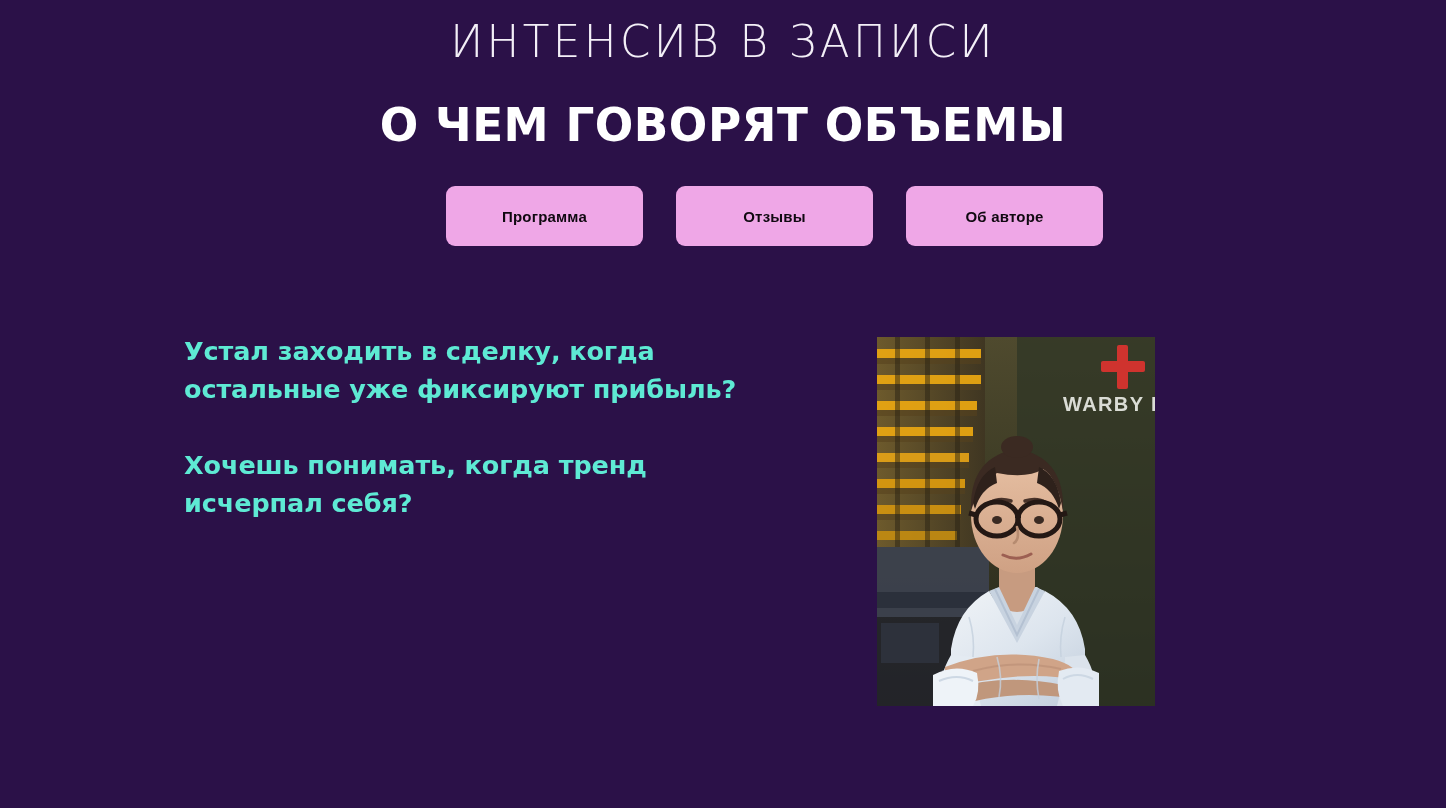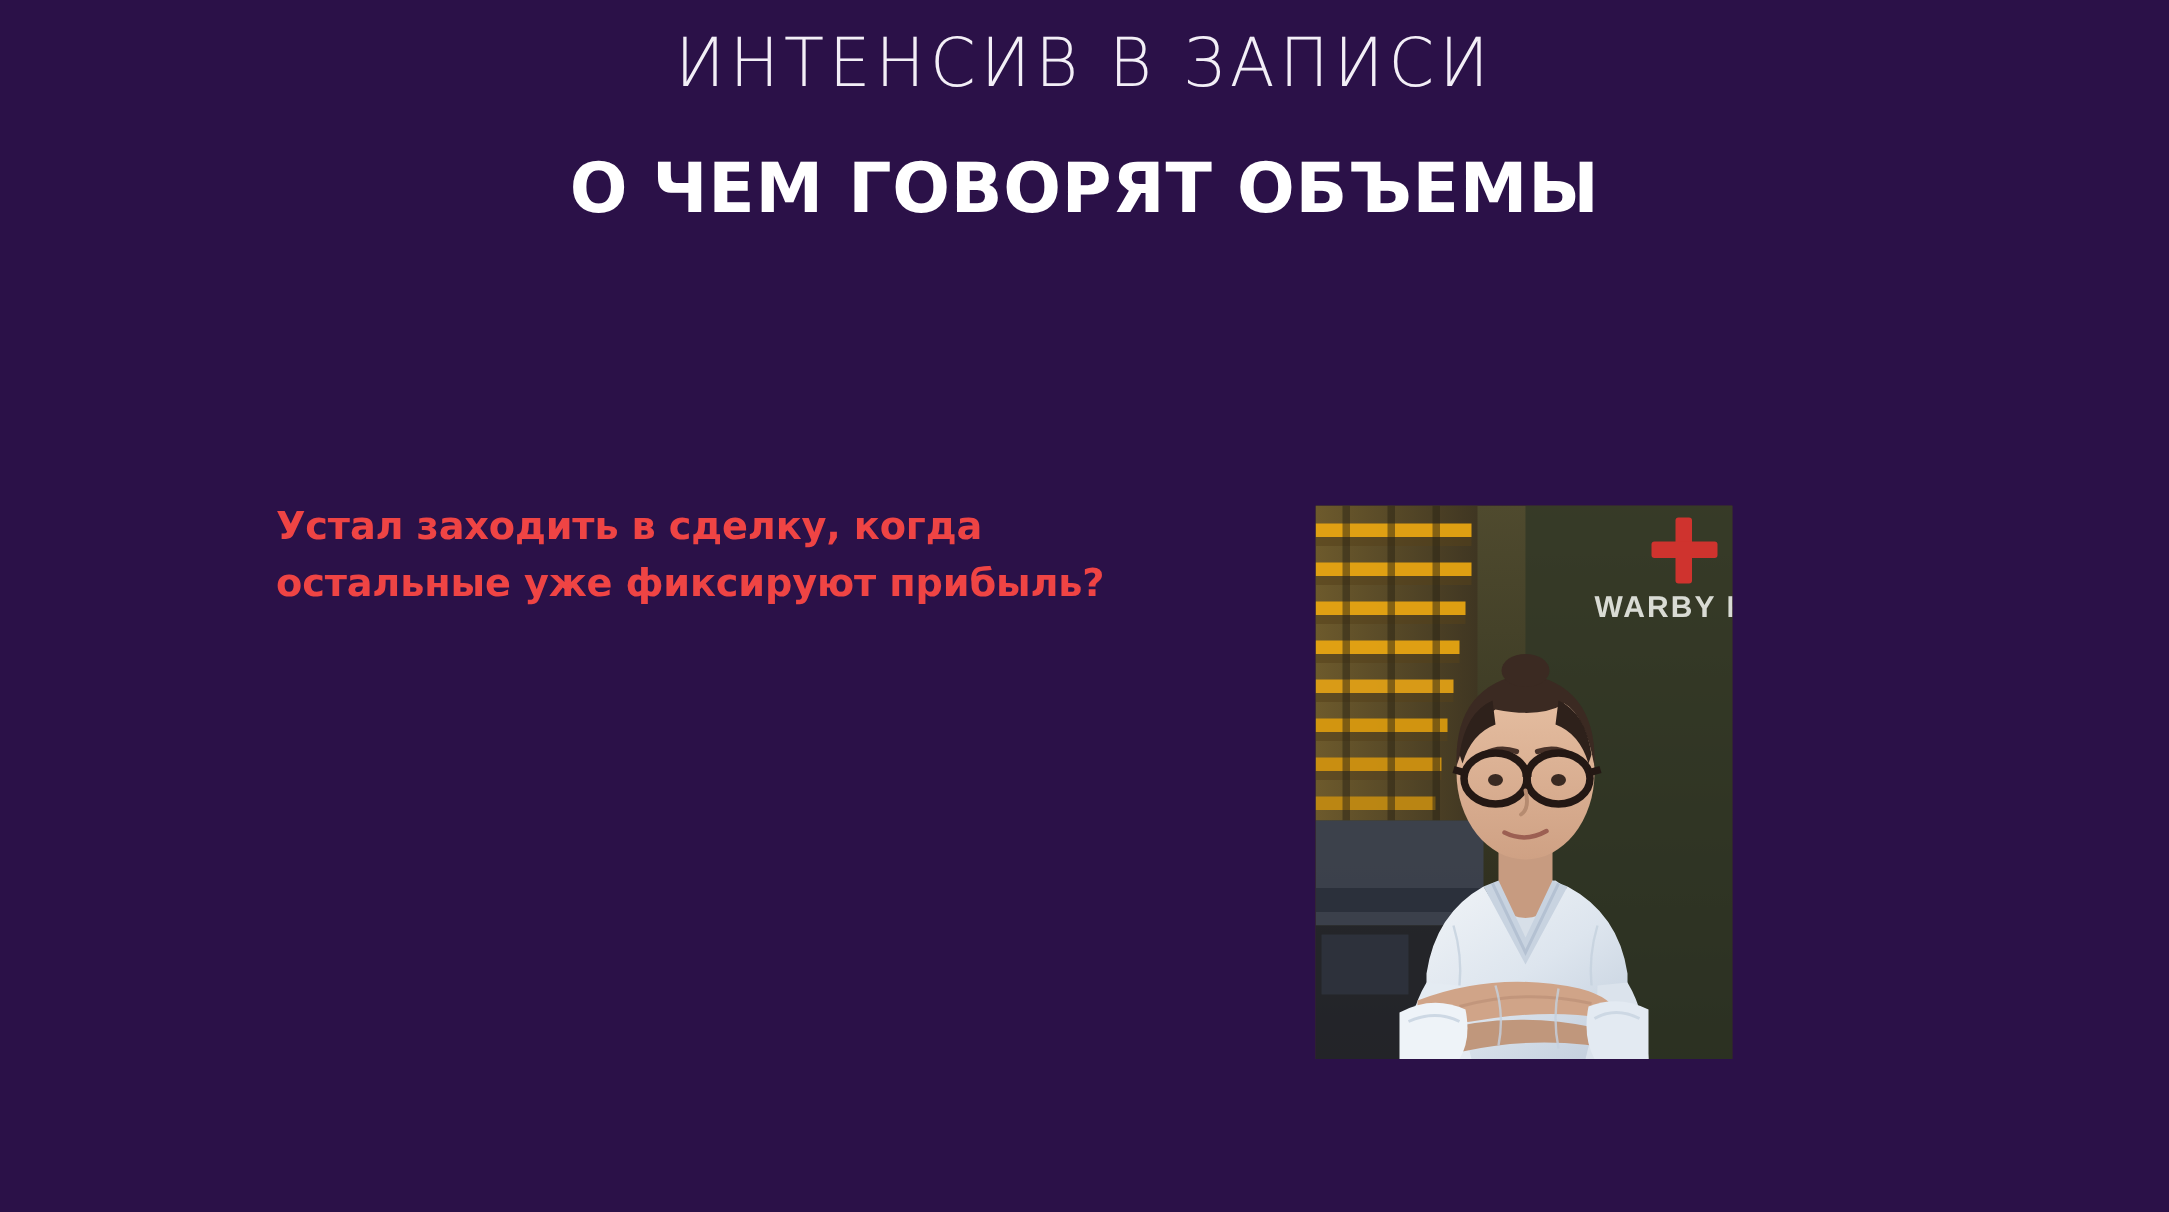--- a/index.html
+++ b/index.html
@@ -93,21 +93,21 @@
     top: 332px;
     left: 184px;
     width: 620px;
   }
 
   .copy-block {
     font-family: "DejaVu Sans", sans-serif;
     font-weight: 700;
     font-size: 25.5px;
     line-height: 38px;
-    color: #ef4444;
+    color: #5eead4;
     letter-spacing: -0.1px;
     margin-bottom: 38px;
     white-space: pre-line;
   }
   .copy-block:last-child { margin-bottom: 0; }
 
   
   .portrait {
     position: absolute;
     left: 877px;
@@ -121,24 +121,31 @@
 </style>
 </head>
 <body>
 
 <div class="page">
 
   <div class="eyebrow">ИНТЕНСИВ В ЗАПИСИ</div>
 
   <h1 class="main-title">О ЧЕМ ГОВОРЯТ ОБЪЕМЫ</h1>
 
+  <div class="nav-row">
+    <button class="nav-btn">Программа</button>
+    <button class="nav-btn">Отзывы</button>
+    <button class="nav-btn">Об авторе</button>
+  </div>
 
   <div class="copy">
     <p class="copy-block">Устал заходить в сделку, когда
 остальные уже фиксируют прибыль?</p>
+    <p class="copy-block">Хочешь понимать, когда тренд
+исчерпал себя?</p>
   </div>
 
   <div class="portrait">
     <svg viewBox="0 0 278 369" xmlns="http://www.w3.org/2000/svg">
       <defs>
         <linearGradient id="glass" x1="0" y1="0" x2="0" y2="1">
           <stop offset="0" stop-color="#4f4a2e"></stop>
           <stop offset="0.45" stop-color="#3b3a24"></stop>
           <stop offset="1" stop-color="#23241a"></stop>
         </linearGradient>

